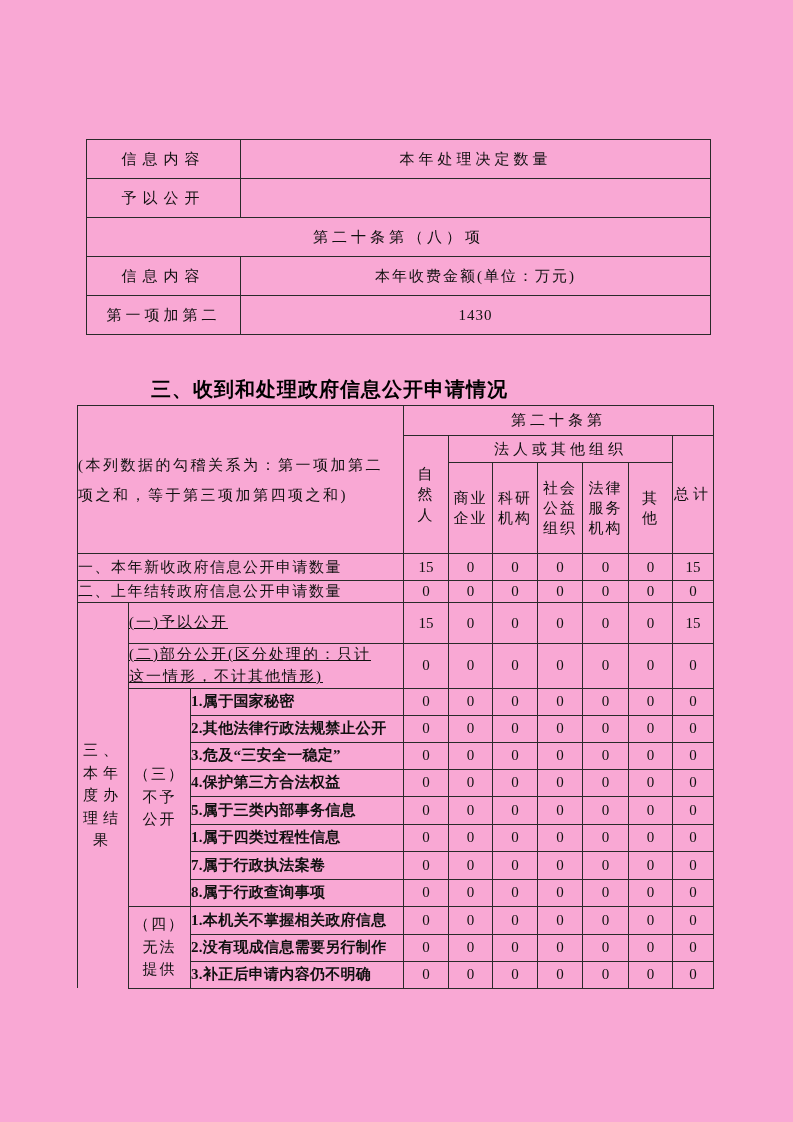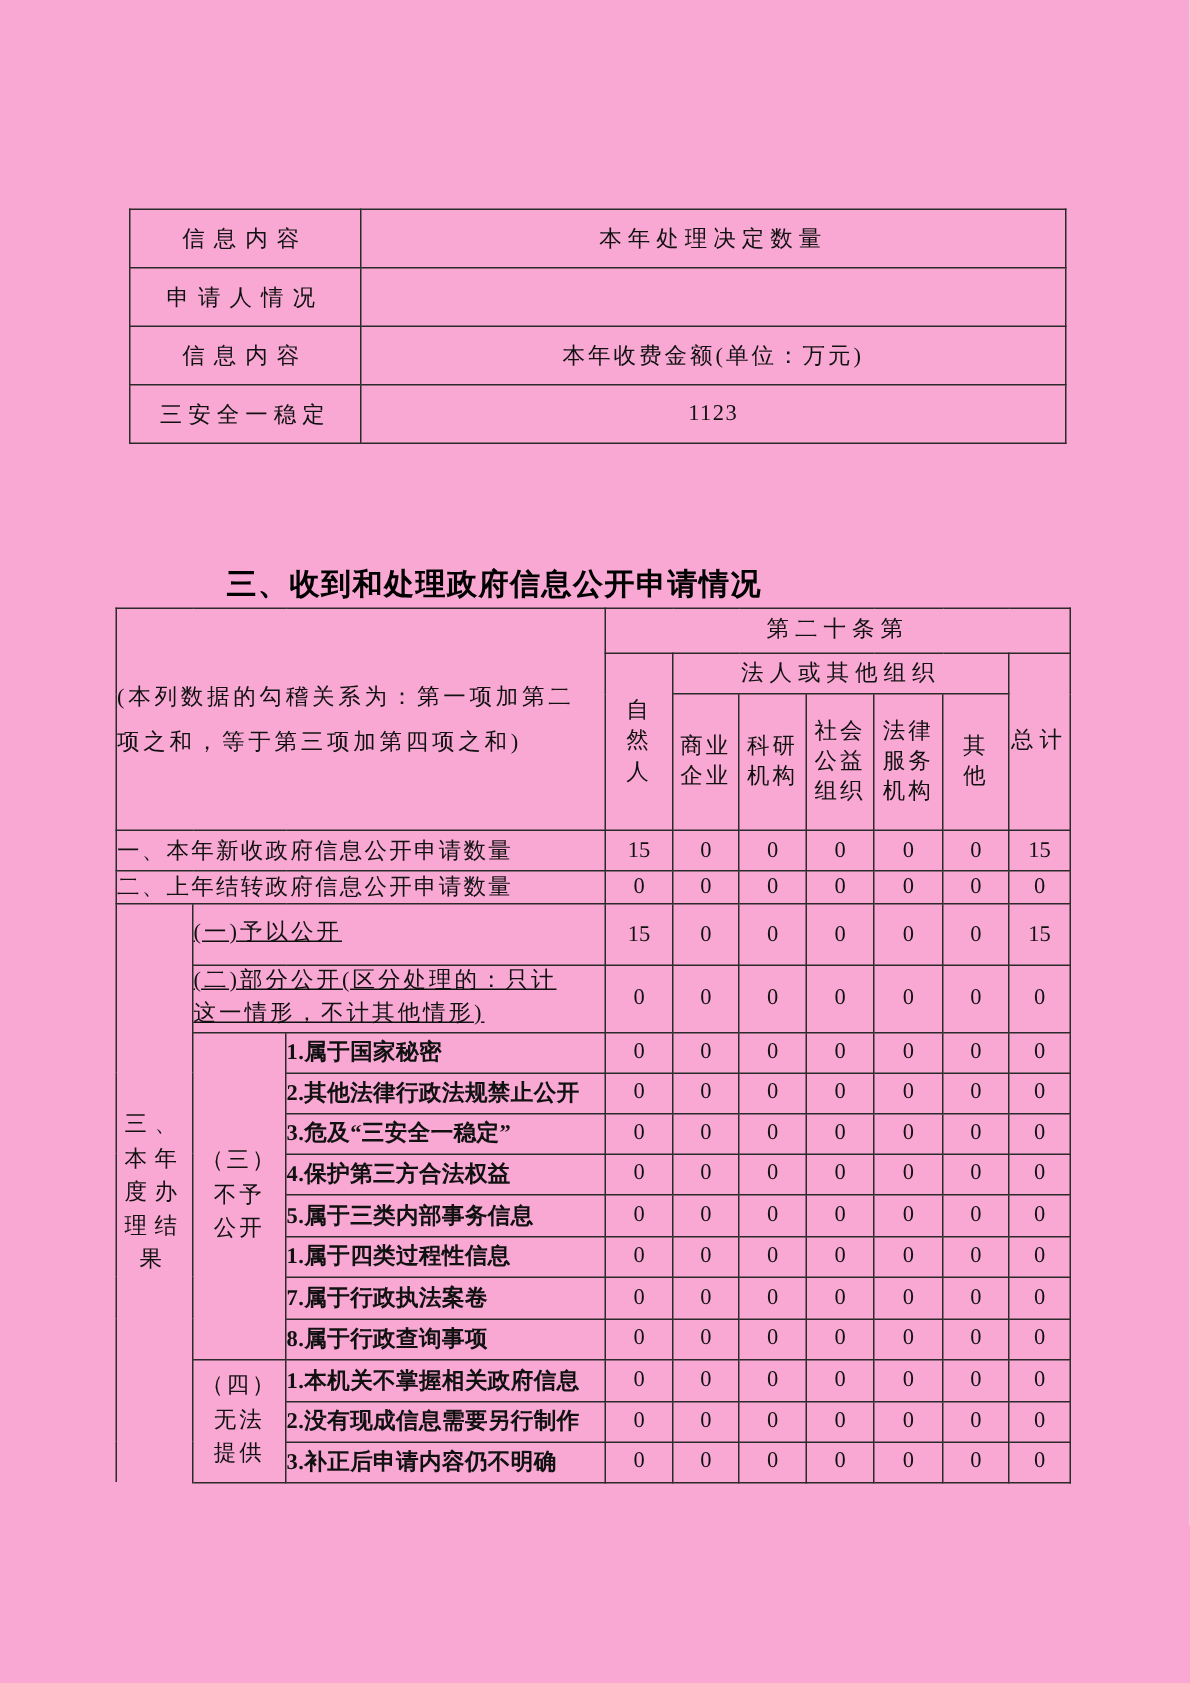--- a/index.html
+++ b/index.html
@@ -45,30 +45,33 @@
     <colgroup>
         <col style="width:154px">
         <col style="width:470px">
       </colgroup>
     <tbody>
         <tr>
       <td class="lbl">信息内容</td>
       <td class="ls4">本年处理决定数量</td>
     </tr>
     <tr>
-      <td class="lbl">申请人情况</td>
+      <td class="lbl">予以公开</td>
       <td></td>
+    </tr>
+    <tr>
+      <td class="ls4" colspan="2">第二十条第（八）项</td>
     </tr>
     <tr>
       <td class="lbl">信息内容</td>
       <td class="ls2">本年收费金额(单位：万元)</td>
     </tr>
     <tr>
-      <td class="lbl7">三安全一稳定</td>
-      <td class="num">1123</td>
+      <td class="lbl7">第一项加第二</td>
+      <td class="num">1430</td>
     </tr>
   </tbody>
     </table>
 
   <div class="heading">三、收到和处理政府信息公开申请情况</div>
 
   <table class="t2">
     <colgroup>
       <col style="width:51px">
         <col style="width:62px">

